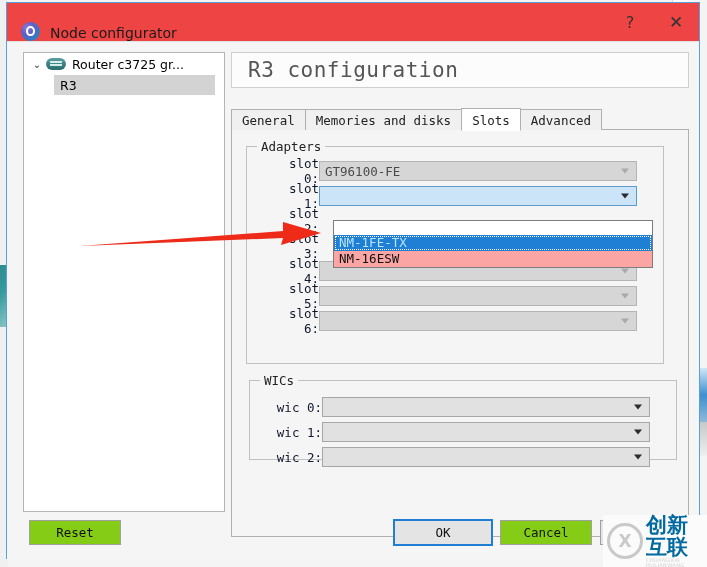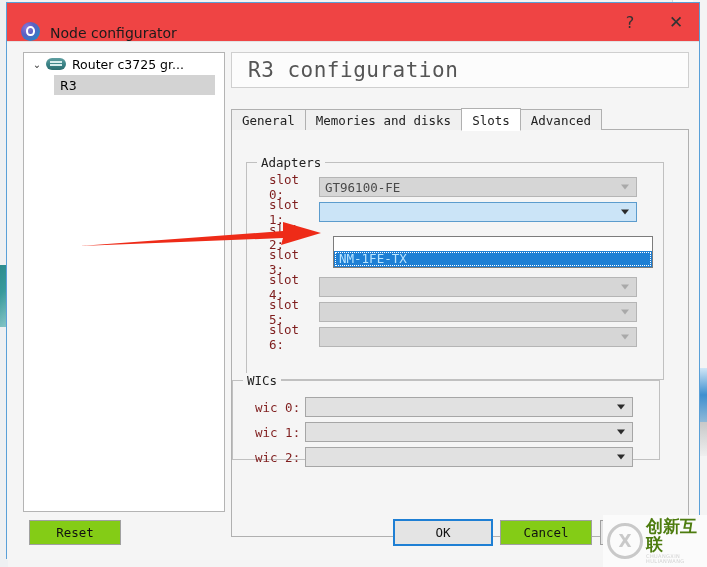--- a/index.html
+++ b/index.html
@@ -108,27 +108,27 @@
     height:408px;position:relative;margin-top:-1px;
   }
 
   .groupbox{
     position:absolute;border:1px solid #c0c0c0;box-sizing:border-box;background:transparent;
   }
   .group-title{
     position:absolute;top:-8px;left:10px;background:#f5f5f5;padding:0 4px;
     font-family:"DejaVu Sans Mono","Liberation Mono",monospace;font-size:12.5px;color:#222;
   }
-  #adapters-group{left:14px;top:16px;width:418px;height:218px;margin-top:16px;}
-  #wics-group{left:0;top:250px;width:428px;height:80px;}
+  #adapters-group{left:14px;top:16px;width:418px;height:218px;}
+  #wics-group{left:17px;top:250px;width:428px;height:80px;}
 
   .field-row{display:flex;align-items:center;height:20px;margin-bottom:5px;}
   .field-label{
-    width:72px;text-align:left;padding-left:22px;box-sizing:border-box;
-    font-family:"DejaVu Sans Mono","Liberation Mono",monospace;font-size:12.5px;color:#7f1d1d;
+    width:72px;text-align:right;padding-left:22px;box-sizing:border-box;
+    font-family:"DejaVu Sans Mono","Liberation Mono",monospace;font-size:12.5px;color:#0f172a;
   }
   .combo{
     position:relative;height:20px;box-sizing:border-box;
     border:1px solid #a6a6a6;background:#e1e1e1;
     display:flex;align-items:center;padding-left:5px;
     font-family:"DejaVu Sans Mono","Liberation Mono",monospace;font-size:12.5px;color:#111;
   }
   .combo .arrow{
     position:absolute;right:7px;top:50%;transform:translateY(-50%);
     width:0;height:0;border-left:4px solid transparent;border-right:4px solid transparent;
@@ -181,21 +181,21 @@
   }
   .wm-logo{
     width:30px;height:30px;border-radius:50%;border:3px solid #c9c9c9;
     margin-left:4px;position:relative;flex:0 0 auto;
   }
   .wm-logo:after{
     content:"X";position:absolute;left:0;right:0;top:50%;transform:translateY(-50%);
     text-align:center;font-size:17px;font-weight:bold;color:#c9c9c9;line-height:1;
   }
   .wm-text{margin-left:3px;line-height:1.05;}
-  .wm-cn{font-size:17px;color:#4d7c0f;font-weight:bold;letter-spacing:0px;}
+  .wm-cn{font-size:21px;color:#0369a1;font-weight:bold;letter-spacing:0px;}
   .wm-en{font-size:5px;color:#d2d2d2;letter-spacing:.4px;}
 </style>
 </head>
 <body>
 
 <div class="desktop">
   <div class="bg-panel-l"></div>
   <div class="bg-teal"></div>
   <div class="bg-panel-r"></div>
   <div class="bg-blue-strip"></div>
@@ -289,20 +289,21 @@
               <div class="combo disabled" id="slot6-combo">
                 <span></span>
                 <span class="arrow"></span>
               </div>
             </div>
           </div>
 
           <div class="dropdown">
             <div class="dd-spacer"></div>
             <div class="dd-item selected">NM-1FE-TX</div>
+            <div class="dd-item">NM-16ESW</div>
           </div>
         </div>
 
         <div class="groupbox" id="wics-group">
           <span class="group-title">WICs</span>
           <div style="padding-top:16px;">
             <div class="field-row">
               <span class="field-label">wic 0:</span>
               <div class="combo" id="wic0-combo">
                 <span></span>

